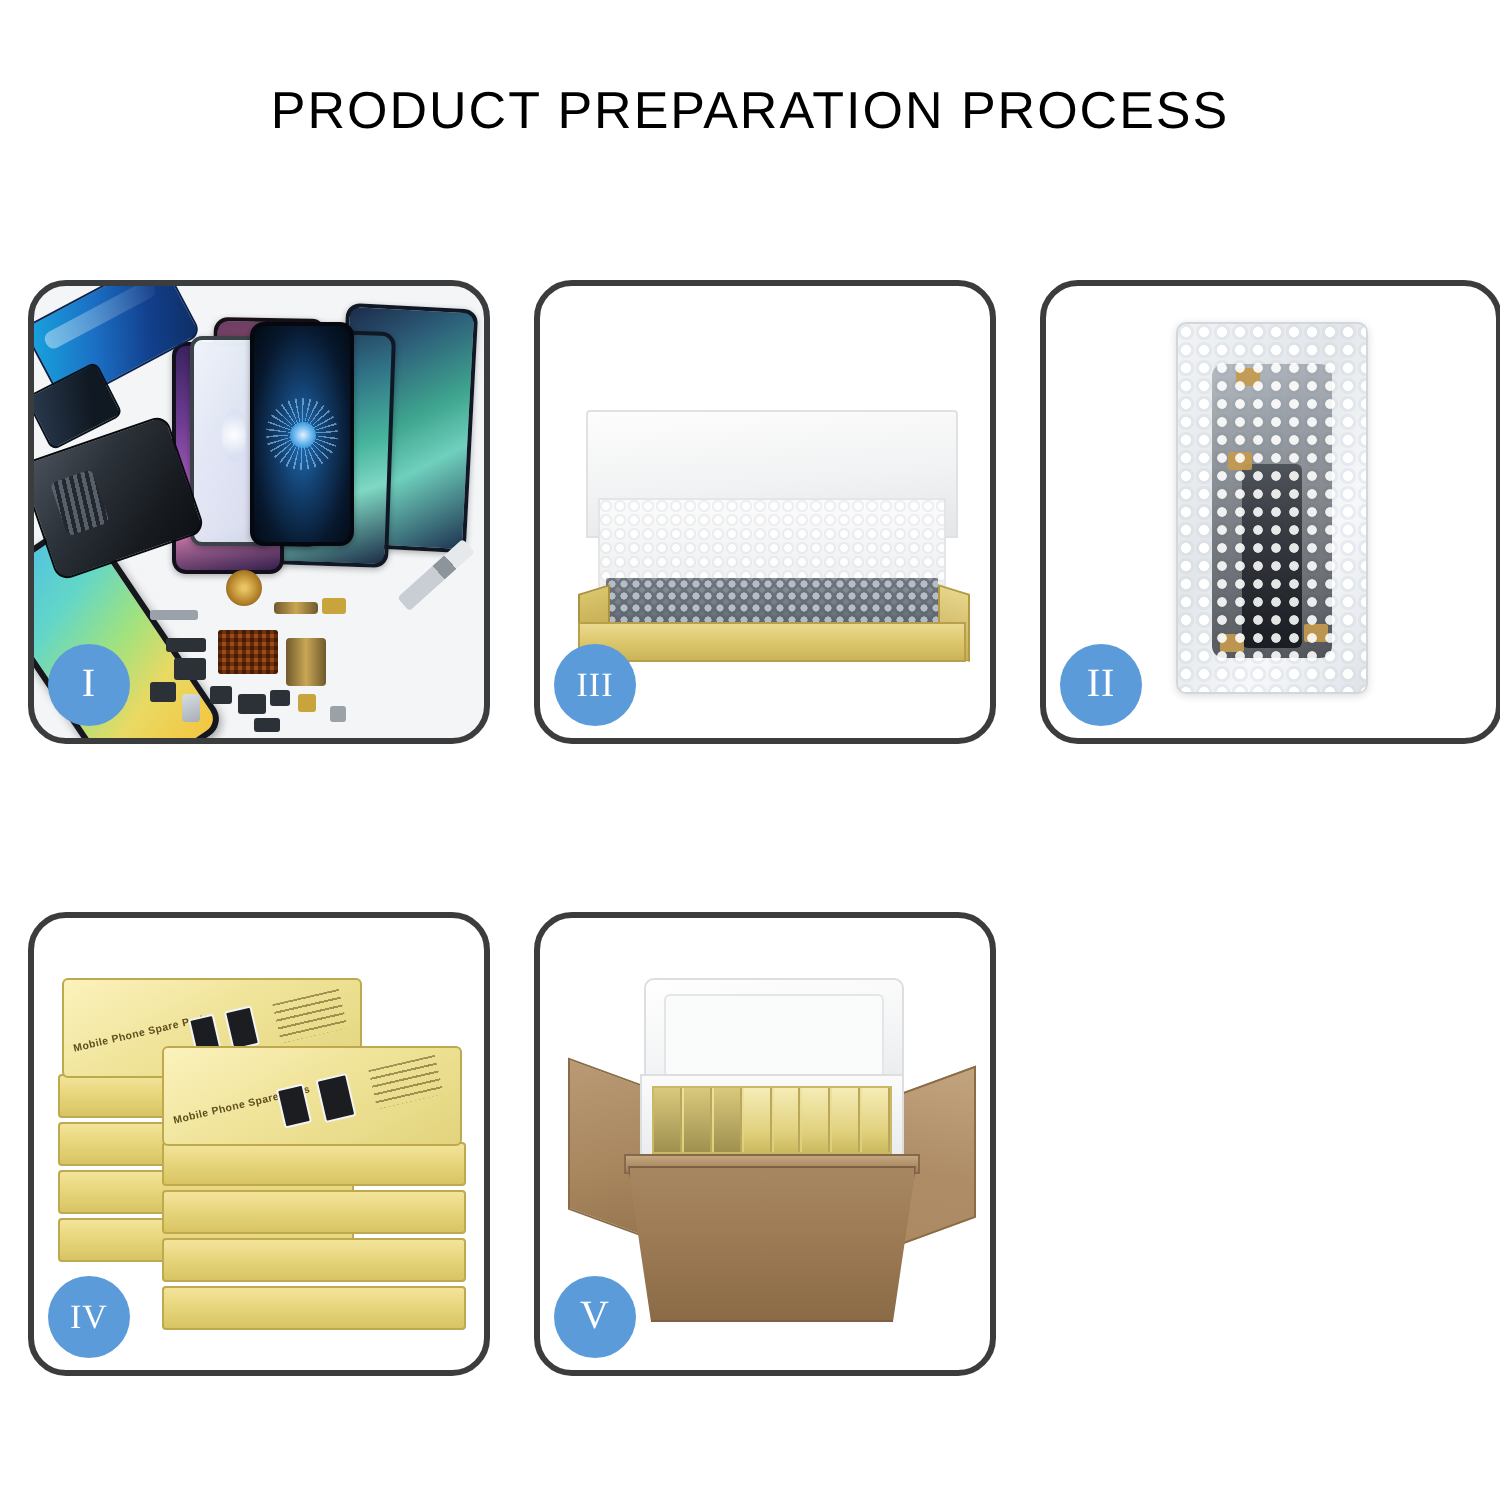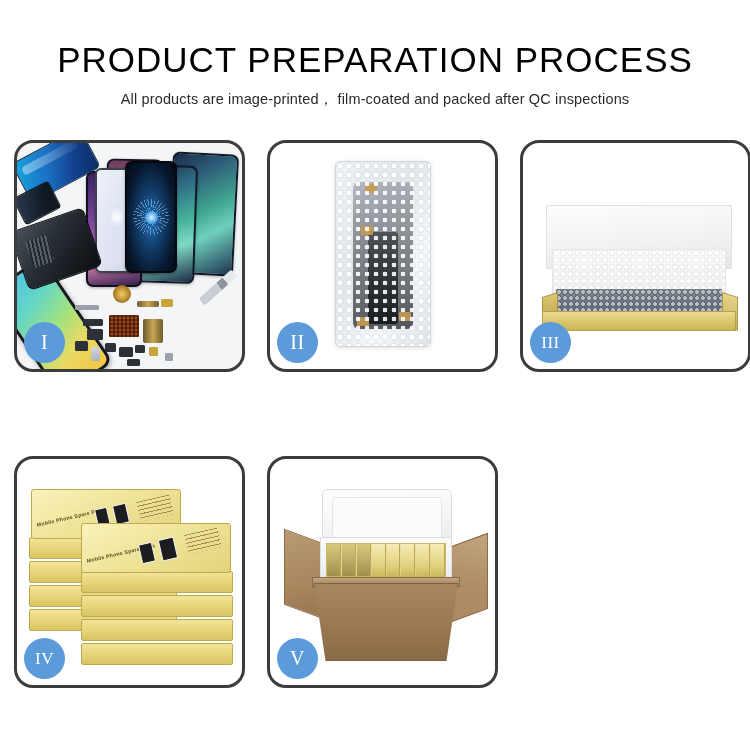--- a/index.html
+++ b/index.html
@@ -21,21 +21,21 @@
 
   
   .header {
     position: absolute;
     left: 0; top: 0;
     width: 750px;
     text-align: center;
   }
   .page-title {
     margin-top: 42px;
-    font-size: 35px;
+    font-size: 26px;
     font-weight: 400;
     letter-spacing: 1.0px;
     color: #000000;
     line-height: 1.05;
     white-space: nowrap;
     font-family: "Liberation Sans", sans-serif;
   }
   .page-subtitle {
     margin-top: 11px;
     font-size: 14.5px;
@@ -501,21 +501,20 @@
   .sl-tab.t1 { left: 21%; top: 44%; width: 8%; height: 9%; }
   .sl-tab.t2 { left: 21%; top: 77%; width: 8%; height: 9%; }
 </style>
 </head>
 <body>
 
 <div id="page">
 
   <div class="header">
     <div class="page-title">PRODUCT PREPARATION PROCESS</div>
-    <div class="page-subtitle">All products are image-printed， film-coated and packed after QC inspections</div>
   </div>
 
   <div class="panel-grid">
 
     <div class="panel tinted">
       <div class="panel-stage">
         <div class="ph ph-e"></div>
         <div class="ph ph-d"></div>
         <div class="ph ph-c"></div>
         <div class="ph ph-b"></div>
@@ -544,46 +543,46 @@
           <span class="pt lt" style="left:90px;  top:68px;  width:8px;  height:8px;"></span>
           <span class="pt" style="left:52px;  top:74px;  width:13px; height:7px;"></span>
         </div>
         <div class="screwdriver"></div>
       </div>
       <div class="badge">I</div>
     </div>
 
     <div class="panel">
       <div class="panel-stage">
+        <div class="box3">
+          <div class="b3-lid"></div>
+          <div class="b3-foam"></div>
+          <div class="b3-fill"></div>
+          <div class="b3-leftwall"></div>
+          <div class="b3-rightwall"></div>
+          <div class="b3-front"></div>
+        </div>
+      </div>
+      <div class="badge wide">III</div>
+    </div>
+
+    <div class="panel">
+      <div class="panel-stage">
         <div class="bubble-bag">
           <div class="wrapped-part">
             <div class="wp-dark-core"></div>
             <div class="wp-tape" style="left:12px; top:1%;"></div>
             <div class="wp-tape" style="left:8px;  top:30%;"></div>
             <div class="wp-tape" style="left:4px;  bottom:2%;"></div>
             <div class="wp-tape" style="right:2px; bottom:6%;"></div>
           </div>
           <div class="bubble-sheen"></div>
         </div>
       </div>
       <div class="badge">II</div>
-    </div>
-
-    <div class="panel">
-      <div class="panel-stage">
-        <div class="box3">
-          <div class="b3-lid"></div>
-          <div class="b3-foam"></div>
-          <div class="b3-fill"></div>
-          <div class="b3-leftwall"></div>
-          <div class="b3-rightwall"></div>
-          <div class="b3-front"></div>
-        </div>
-      </div>
-      <div class="badge wide">III</div>
     </div>
 
     <div class="panel">
       <div class="panel-stage">
         <div class="stack">
 
           <div class="sbox" style="left:0px;  top:58px;"></div>
           <div class="sbox" style="left:0px;  top:82px;"></div>
           <div class="sbox" style="left:0px;  top:106px;"></div>
           <div class="sbox" style="left:0px;  top:130px;"></div>

